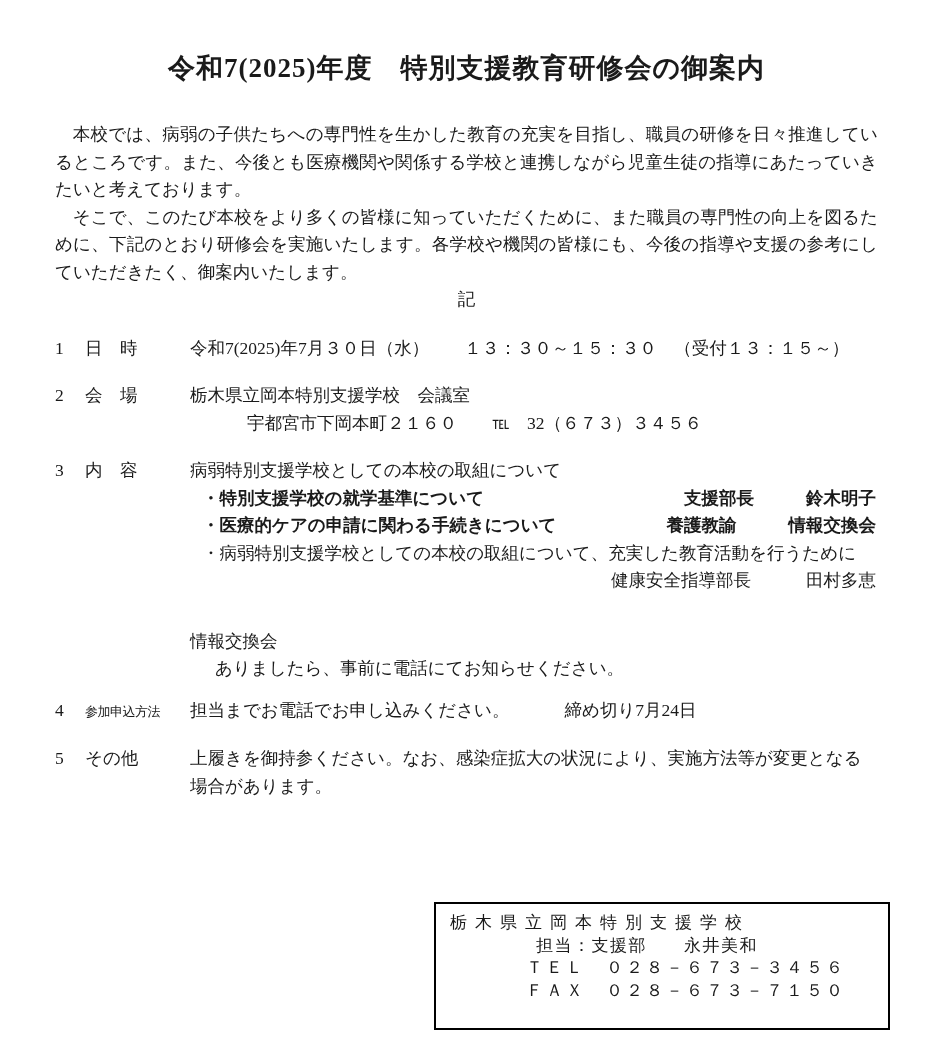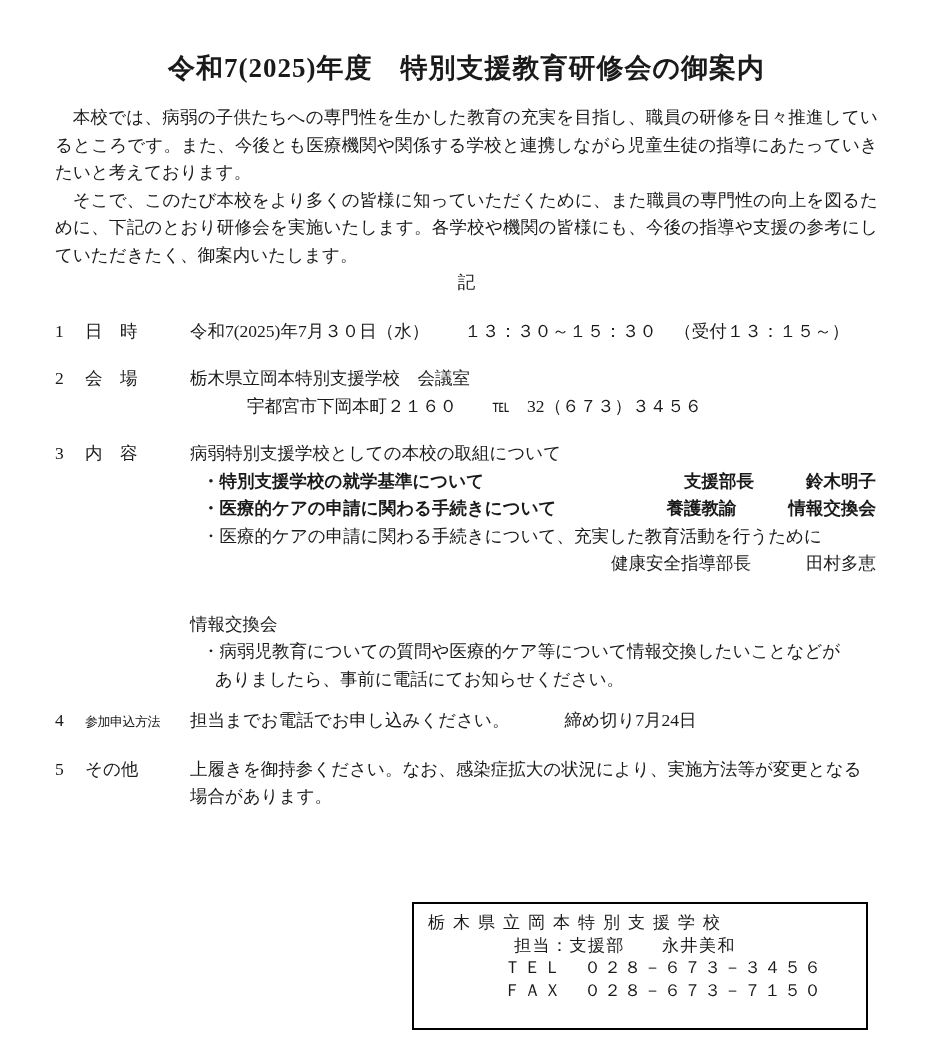--- a/index.html
+++ b/index.html
@@ -26,21 +26,21 @@
     line-height: 36px;
     font-weight: bold;
     letter-spacing: 1px;
   }
   .para {
     margin-top: 0;
     font-size: 17.5px;
     line-height: 27.5px;
     text-align: justify;
   }
-  .intro-block { margin-top: 18px; }
+  .intro-block { margin-top: 35px; }
   .ki-marker {
     text-align: center;
     font-size: 17.5px;
     line-height: 27.5px;
   }
   .item {
     display: flex;
     margin-top: 20px;
     font-size: 17.5px;
     line-height: 27.5px;
@@ -76,21 +76,21 @@
     text-align: right;
     padding-right: 2px;
   }
   .presenter-line .pname { margin-left: 55px; }
   .exchange-heading { margin-top: 33px; }
   .exchange-line1 { padding-left: 12px; }
   .exchange-line2 { padding-left: 25px; }
   .deadline { margin-left: 55px; }
   .contact-box {
     position: absolute;
-    left: 412px;
+    left: 434px;
     top: 852px;
     width: 456px;
     height: 128px;
     border: 2px solid #000000;
     padding: 8px 12px 6px 14px;
     font-size: 17px;
     line-height: 22.5px;
   }
   .cb-school { letter-spacing: 8px; }
   .cb-staff { padding-left: 86px; letter-spacing: 1.5px; }
@@ -138,25 +138,24 @@
       <div class="topic-row">
         <span class="topic-text">・特別支援学校の就学基準について</span>
         <span class="presenter"><span class="role">支援部長</span><span class="pname">鈴木明子</span></span>
       </div>
 
       <div class="topic-row">
         <span class="topic-text">・医療的ケアの申請に関わる手続きについて</span>
         <span class="presenter"><span class="role">養護教諭</span><span class="pname">情報交換会</span></span>
       </div>
 
-      <div class="topic-text">・医療的ケアの申請に関わる手続きについて、充実した教育活動を行うために</div>
+      <div class="topic-text">・病弱特別支援学校としての本校の取組について、充実した教育活動を行うために</div>
       <div class="presenter-line"><span class="role">健康安全指導部長</span><span class="pname">田村多恵</span></div>
 
       <div class="exchange-heading">情報交換会</div>
-      <div class="exchange-line1">・病弱児教育についての質問や医療的ケア等について情報交換したいことなどが</div>
       <div class="exchange-line2">ありましたら、事前に電話にてお知らせください。</div>
     </div>
   </div>
 
   <div class="item" style="margin-top:14px;">
     <span class="item-num">4</span>
     <span class="item-label small">参加申込方法</span>
     <div class="item-content">
       <span>担当までお電話でお申し込みください。</span><span class="deadline">締め切り7月24日</span>
     </div>

